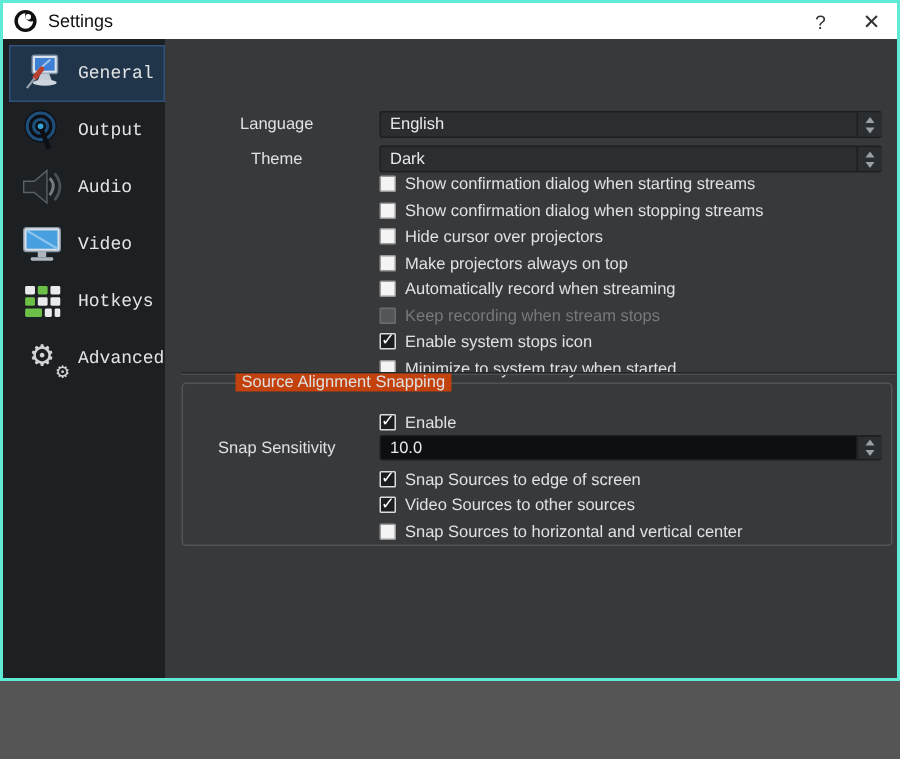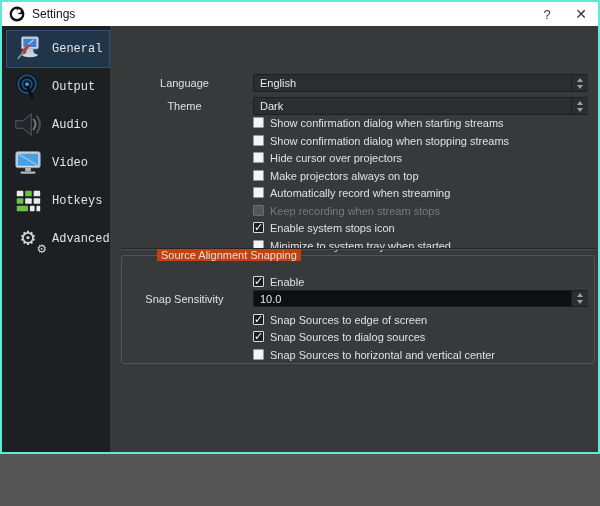--- a/index.html
+++ b/index.html
@@ -246,21 +246,21 @@
       <div class="tri-up"></div>
       <div class="tri-down"></div>
     </div>
 
     <div class="cbrow" style="top:287px;">
       <span class="cb checked"></span>
       <span class="cblabel">Snap Sources to edge of screen</span>
     </div>
     <div class="cbrow" style="top:304px;">
       <span class="cb checked"></span>
-      <span class="cblabel">Snap Sources to dialog sources</span>
+      <span class="cblabel">Video Sources to other sources</span>
     </div>
     <div class="cbrow" style="top:322px;">
       <span class="cb"></span>
       <span class="cblabel">Snap Sources to horizontal and vertical center</span>
     </div>
   </div>
 
   <div class="btn" style="left:436px;width:40px;">OK</div>
   <div class="btn" style="left:484px;width:47px;">Cancel</div>
   <div class="btn disabled" style="left:569px;width:47px;margin-top:20px;">Apply</div>

